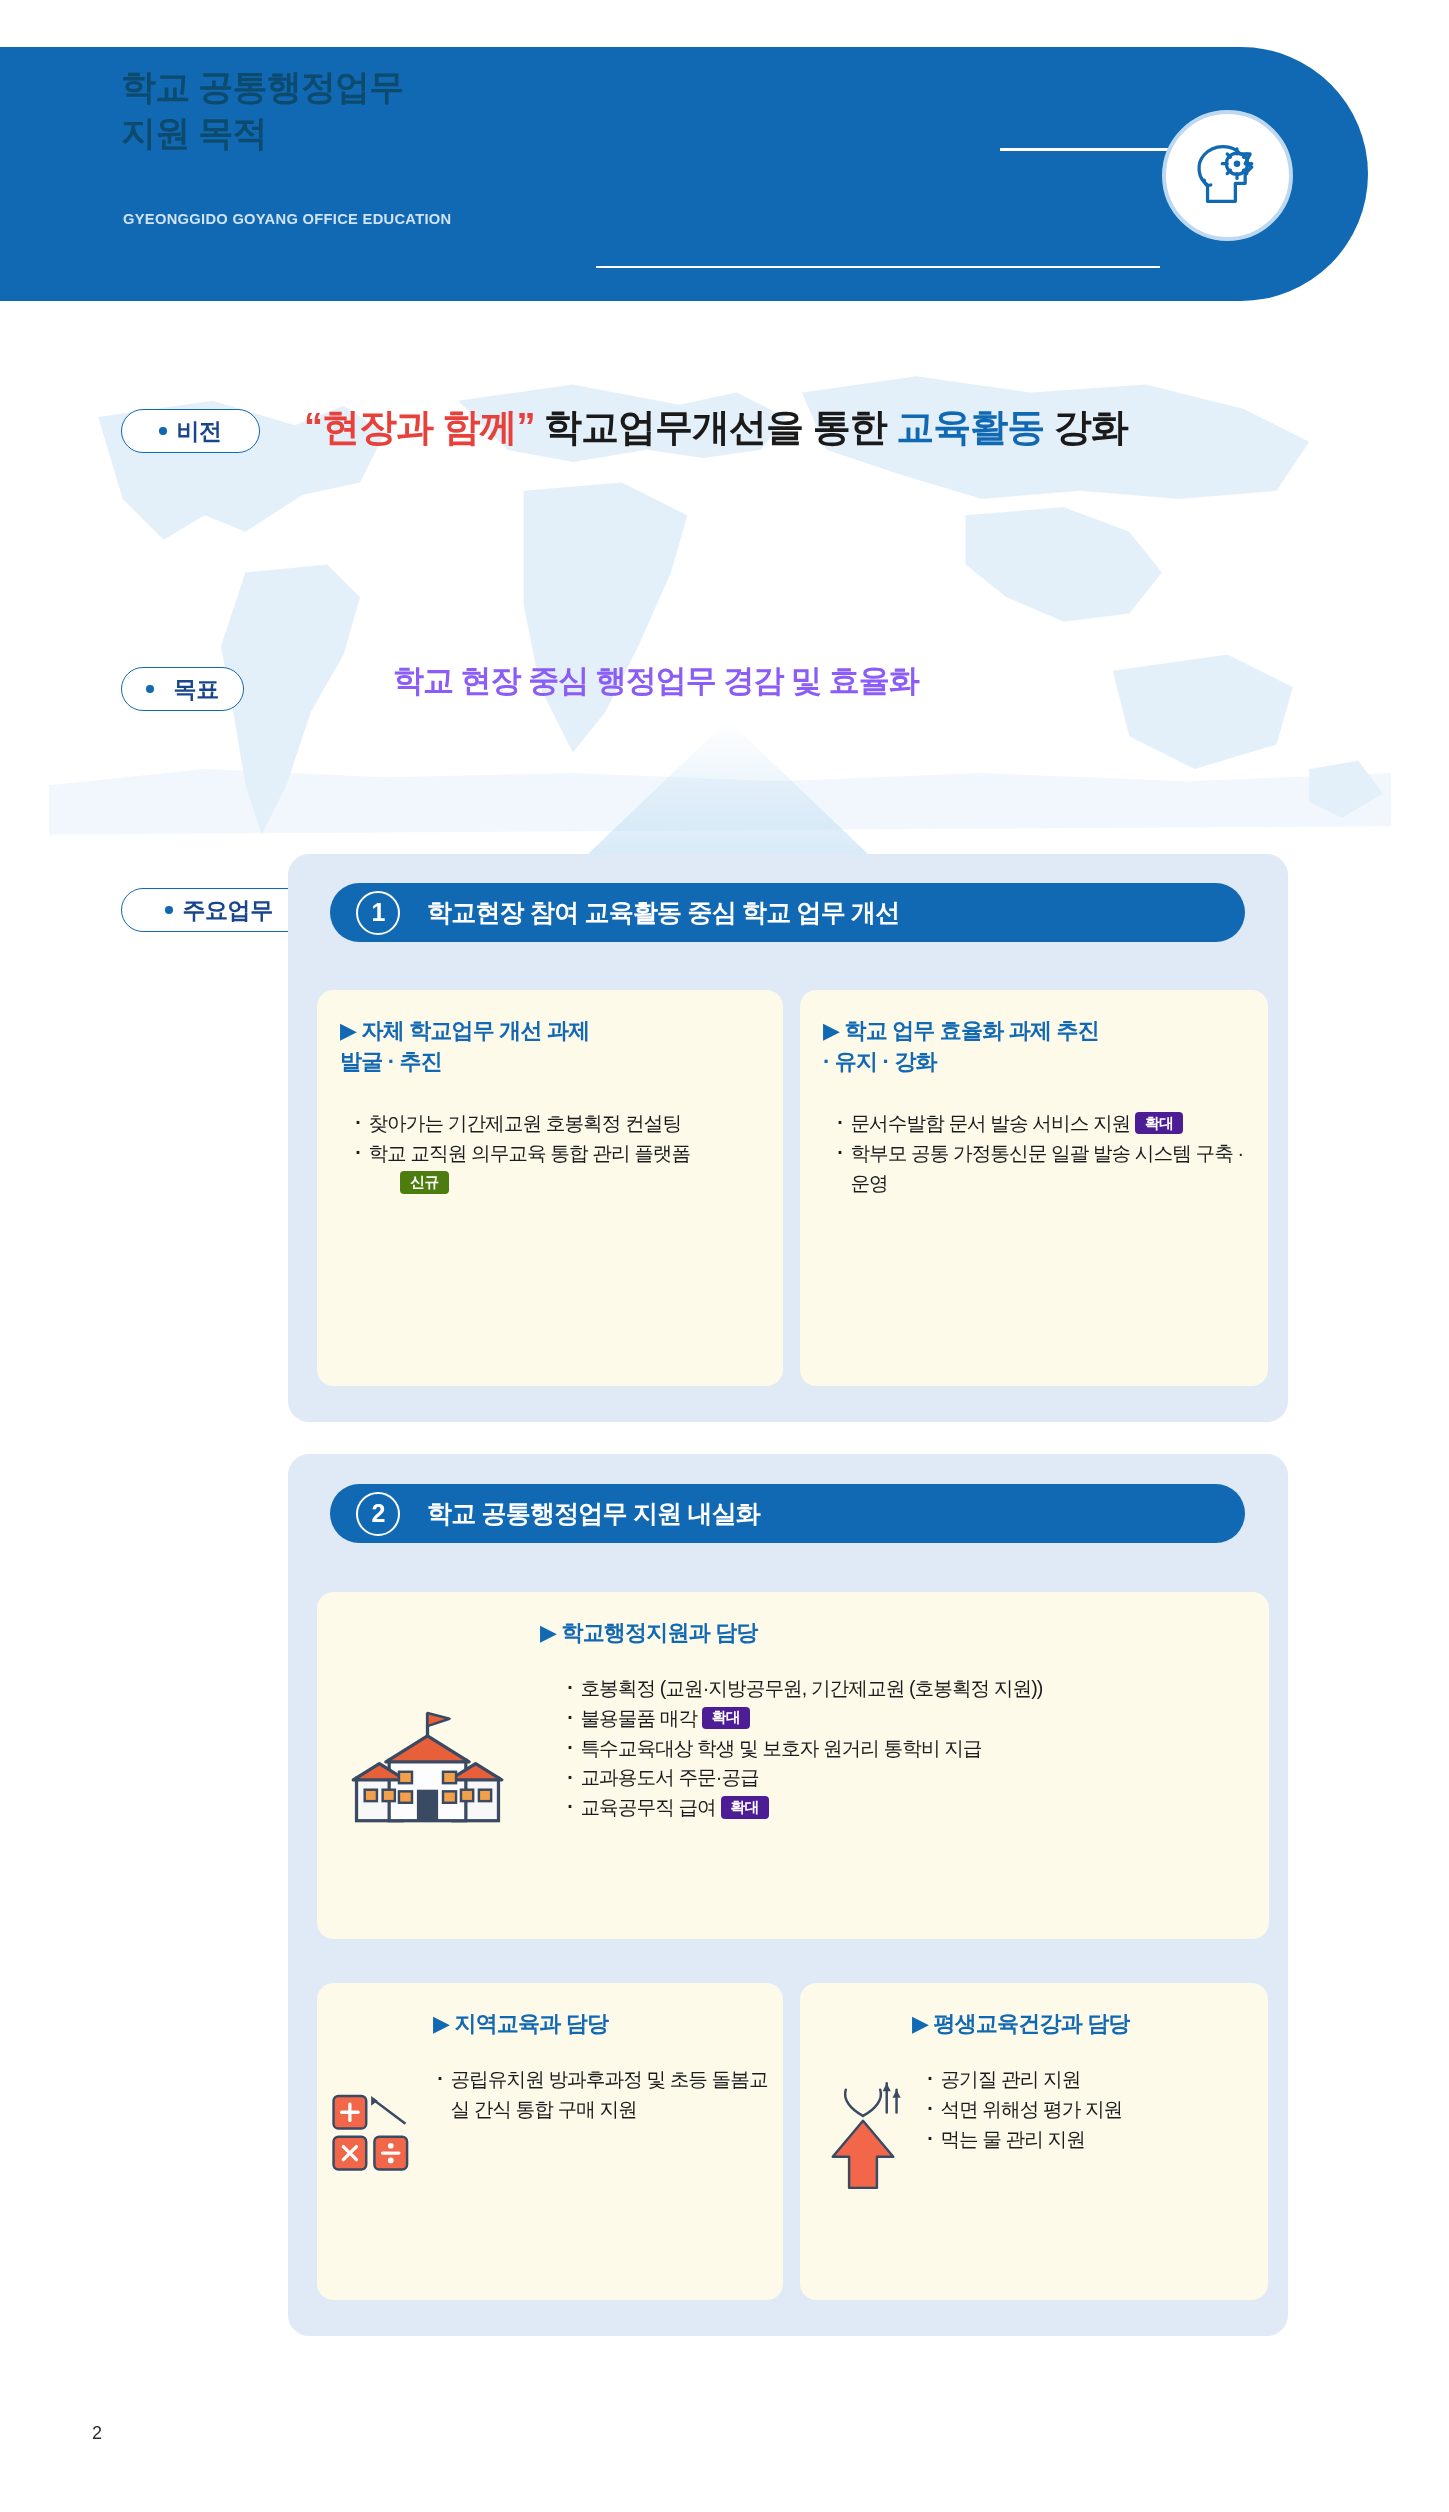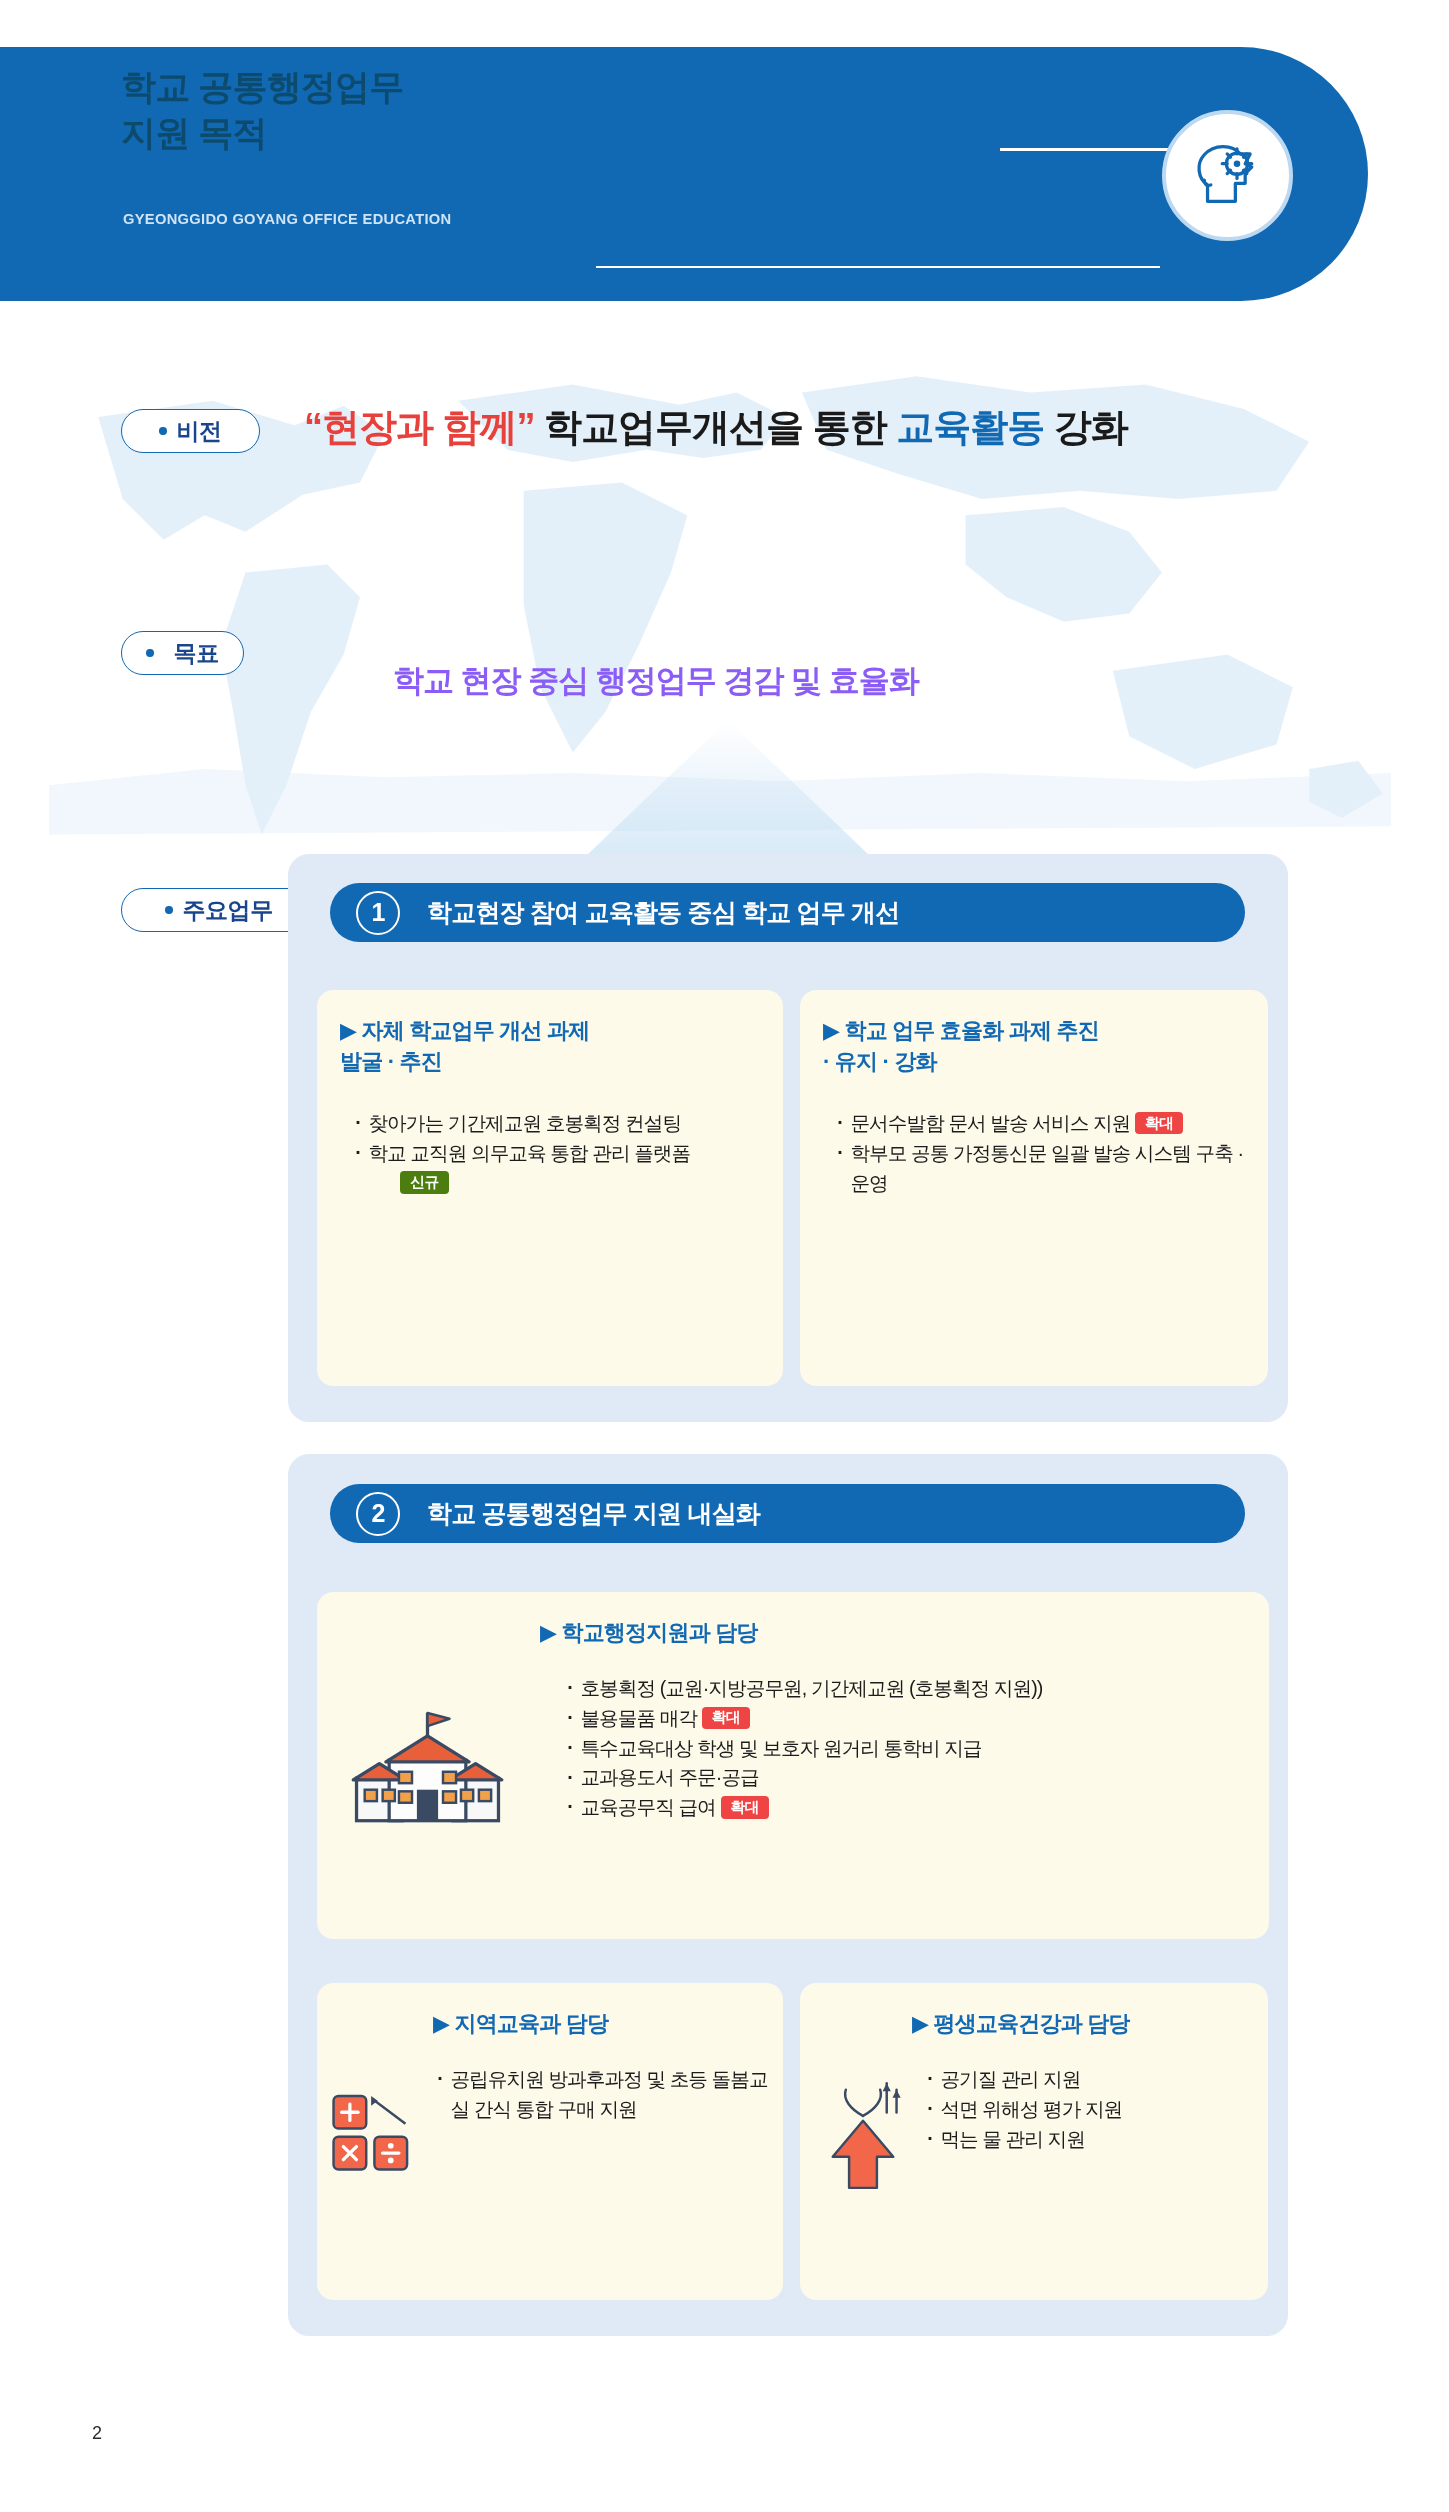--- a/index.html
+++ b/index.html
@@ -113,21 +113,21 @@
     font-weight: bold;
     letter-spacing: -0.4px;
     box-sizing: border-box;
   }
   .pill .dot {
     width: 7.4px; height: 7.4px; border-radius: 50%;
     background: #1168b3; display:inline-block;
   }
 
   .vision-pill { left: 121px; top: 409px; width: 139px; }
-  .goal-pill   { left: 121px; top: 631px; width: 123px; gap: 20px; }
+  .goal-pill   { left: 121px; top: 667px; width: 123px; gap: 20px; }
   .task-pill   { left: 121px; top: 888px; width: 196px; }
 
   .vision-text {
     position: absolute;
     left: 304px;
     top: 402px;
     font-size: 38px;
     font-weight: bold;
     color: #1a1a1a;
     letter-spacing: -1px;
@@ -229,21 +229,21 @@
     vertical-align: 2.5px;
     margin-left: 4.9px;
     padding: 1.6px 9.8px 2.5px;
     border-radius: 4.1px;
     color: #ffffff;
     font-size: 14.7px;
     font-weight: bold;
     letter-spacing: -0.4px;
     line-height: 1.25;
   }
-  .tag-expand { background: #ef4444; }
+  .tag-expand { background: #4c1d95; }
   .tag-new { background: #4d7c0f; margin-left: 32px; }
 
   
   .s1-card-a { left: 317px; top: 990px; width: 466px; height: 396px; }
   .s1-card-b { left: 800px; top: 990px; width: 468px; height: 396px; }
   .s1a-title { left: 340px; top: 1016px; width: 425px; }
   .s1a-list  { left: 352px; top: 1109px; width: 416px; }
   .s1b-title { left: 823px; top: 1016px; width: 425px; }
   .s1b-list  { left: 834px; top: 1109px; width: 419px; }
 

